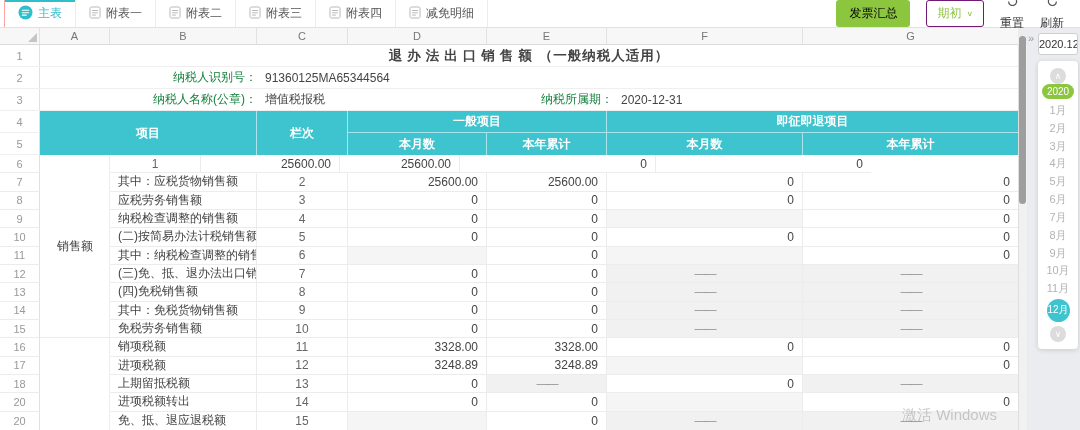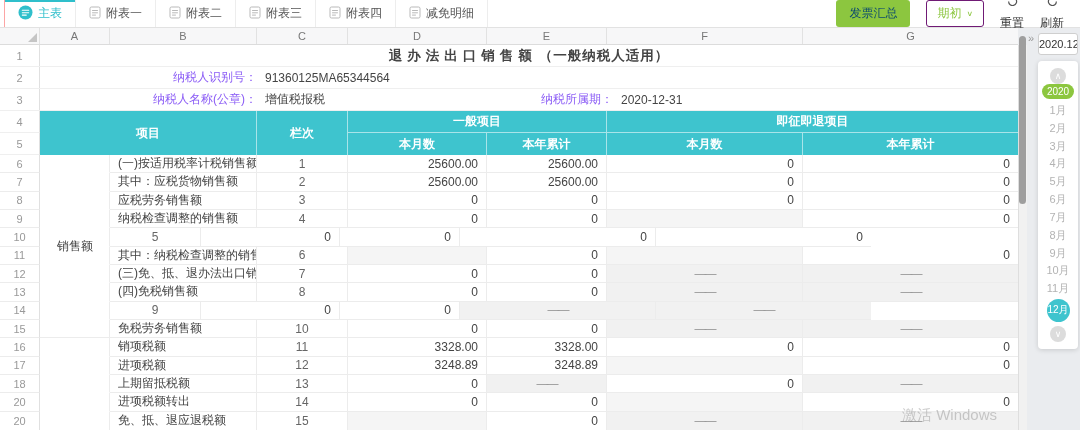--- a/index.html
+++ b/index.html
@@ -10,21 +10,21 @@
   .topbar { height: 28px; display: flex; justify-content: space-between; align-items: stretch;
             background: #fff; border-bottom: 1px solid #e2e2e2; }
   .tabs { display: flex; margin-left: 4px; }
   .tab { display: flex; align-items: center; gap: 5px; padding: 0 13px; font-size: 12px;
          color: #555; border-right: 1px solid #ededed; position: relative; cursor: pointer; background:#fff; }
   .tab:first-child { border-left: 1px solid #fca5a5; }
   .tab.active { color: #2fbfcb; }
   .tab.active::before { content:""; position:absolute; top:0; left:0; right:0; height:2px; background:#2fbfcb; }
   .tab svg { flex: 0 0 auto; }
   .actions { display: flex; align-items: center; gap: 16px; padding-right: 16px; }
-  .btn-green { background: #8cc63f; color: #0c4a6e; border: none; border-radius: 3px;
+  .btn-green { background: #8cc63f; color: #000000; border: none; border-radius: 3px;
                padding: 5px 13px; font-size: 12px; cursor: pointer; }
   .btn-outline { background: #fff; color: #8cc63f; border: 1px solid #701a75; border-radius: 3px;
                  padding: 4px 10px; font-size: 12px; display: flex; align-items: center; gap: 5px; cursor: pointer; }
   .btn-outline .chev { font-size: 9px; transform: scaleY(.8); }
   .txt-btn { display: flex; align-items: center; gap: 4px; font-size: 12px; color: #333; cursor: pointer; background:none; border:none;flex-direction:column; }
 
   
   .workspace { position: relative; height: 402px; background: #eaecef; }
   .sheet { position: absolute; left: 0; top: 0; width: 1018px; height: 402px; background: #fff; }
 
@@ -37,21 +37,21 @@
                       border-width:0 0 9px 9px; border-color:transparent transparent #c5c5c5 transparent; }
 
   
   .frow { display: flex; height: 22px; border-bottom: 1px solid #efefef; color: #555; }
   .rn { width: 40px; flex: 0 0 40px; border-right: 1px solid #e0e0e0; display: flex; align-items: center;
         justify-content: center; color: #999; font-size: 11px; }
   .fcontent { flex: 1; display: flex; align-items: center; overflow: hidden; white-space: nowrap; }
   .title-line { justify-content: center; color: #444; font-size: 13.5px; font-weight: bold; }
   .title-main { letter-spacing: 5px; }
   .title-sub { letter-spacing: 1px; margin-left: 2px; }
-  .lab { text-align: right; color: #8b5cf6; }
+  .lab { text-align: right; color: #15803d; }
   .lab.w217 { width: 217px; flex: 0 0 217px; }
   .lab.w84 { width: 84px; flex: 0 0 84px; }
   .val { padding-left: 8px; color: #444; }
   .val.w272 { width: 272px; flex: 0 0 272px; overflow: hidden; }
   .spacer { flex: 1; }
   .unit { padding-right: 8px; color: #5a5a5a; }
 
   
   .hdrblock { display: flex; height: 44px; }
   .hdr-rownums { width: 40px; flex: 0 0 40px; }
@@ -263,21 +263,20 @@
         <div class="tcell t-sub2">本年累计</div>
         <div class="tcell t-sub3">本月数</div>
         <div class="tcell t-sub4">本年累计</div>
       </div>
     </div>
 
     <div id="data-rows">
         <div class="drow">
     <div class="dc c-rn">6</div>
     <div class="dc c-a"></div>
-    <div class="dc c-b">(一)按适用税率计税销售额</div>
     <div class="dc c-c">1</div>
     <div class="dc c-d numcell">25600.00</div>
     <div class="dc c-e numcell">25600.00</div>
     <div class="dc c-f numcell">0</div>
     <div class="dc c-g numcell">0</div>
   </div>
         <div class="drow">
     <div class="dc c-rn">7</div>
     <div class="dc c-a"></div>
     <div class="dc c-b">其中：应税货物销售额</div>
@@ -303,20 +302,21 @@
     <div class="dc c-b">纳税检查调整的销售额</div>
     <div class="dc c-c">4</div>
     <div class="dc c-d numcell">0</div>
     <div class="dc c-e numcell">0</div>
     <div class="dc c-f numcell blank"></div>
     <div class="dc c-g numcell">0</div>
   </div>
         <div class="drow">
     <div class="dc c-rn">10</div>
     <div class="dc c-a"></div>
+    <div class="dc c-b">(二)按简易办法计税销售额</div>
     <div class="dc c-c">5</div>
     <div class="dc c-d numcell">0</div>
     <div class="dc c-e numcell">0</div>
     <div class="dc c-f numcell">0</div>
     <div class="dc c-g numcell">0</div>
   </div>
         <div class="drow">
     <div class="dc c-rn">11</div>
     <div class="dc c-a"></div>
     <div class="dc c-b">其中：纳税检查调整的销售额</div>
@@ -342,20 +342,21 @@
     <div class="dc c-b">(四)免税销售额</div>
     <div class="dc c-c">8</div>
     <div class="dc c-d numcell">0</div>
     <div class="dc c-e numcell">0</div>
     <div class="dc c-f numcell dash">——</div>
     <div class="dc c-g numcell dash">——</div>
   </div>
         <div class="drow">
     <div class="dc c-rn">14</div>
     <div class="dc c-a"></div>
+    <div class="dc c-b">其中：免税货物销售额</div>
     <div class="dc c-c">9</div>
     <div class="dc c-d numcell">0</div>
     <div class="dc c-e numcell">0</div>
     <div class="dc c-f numcell dash">——</div>
     <div class="dc c-g numcell dash">——</div>
   </div>
         <div class="drow">
     <div class="dc c-rn">15</div>
     <div class="dc c-a grp-end"></div>
     <div class="dc c-b">免税劳务销售额</div>

